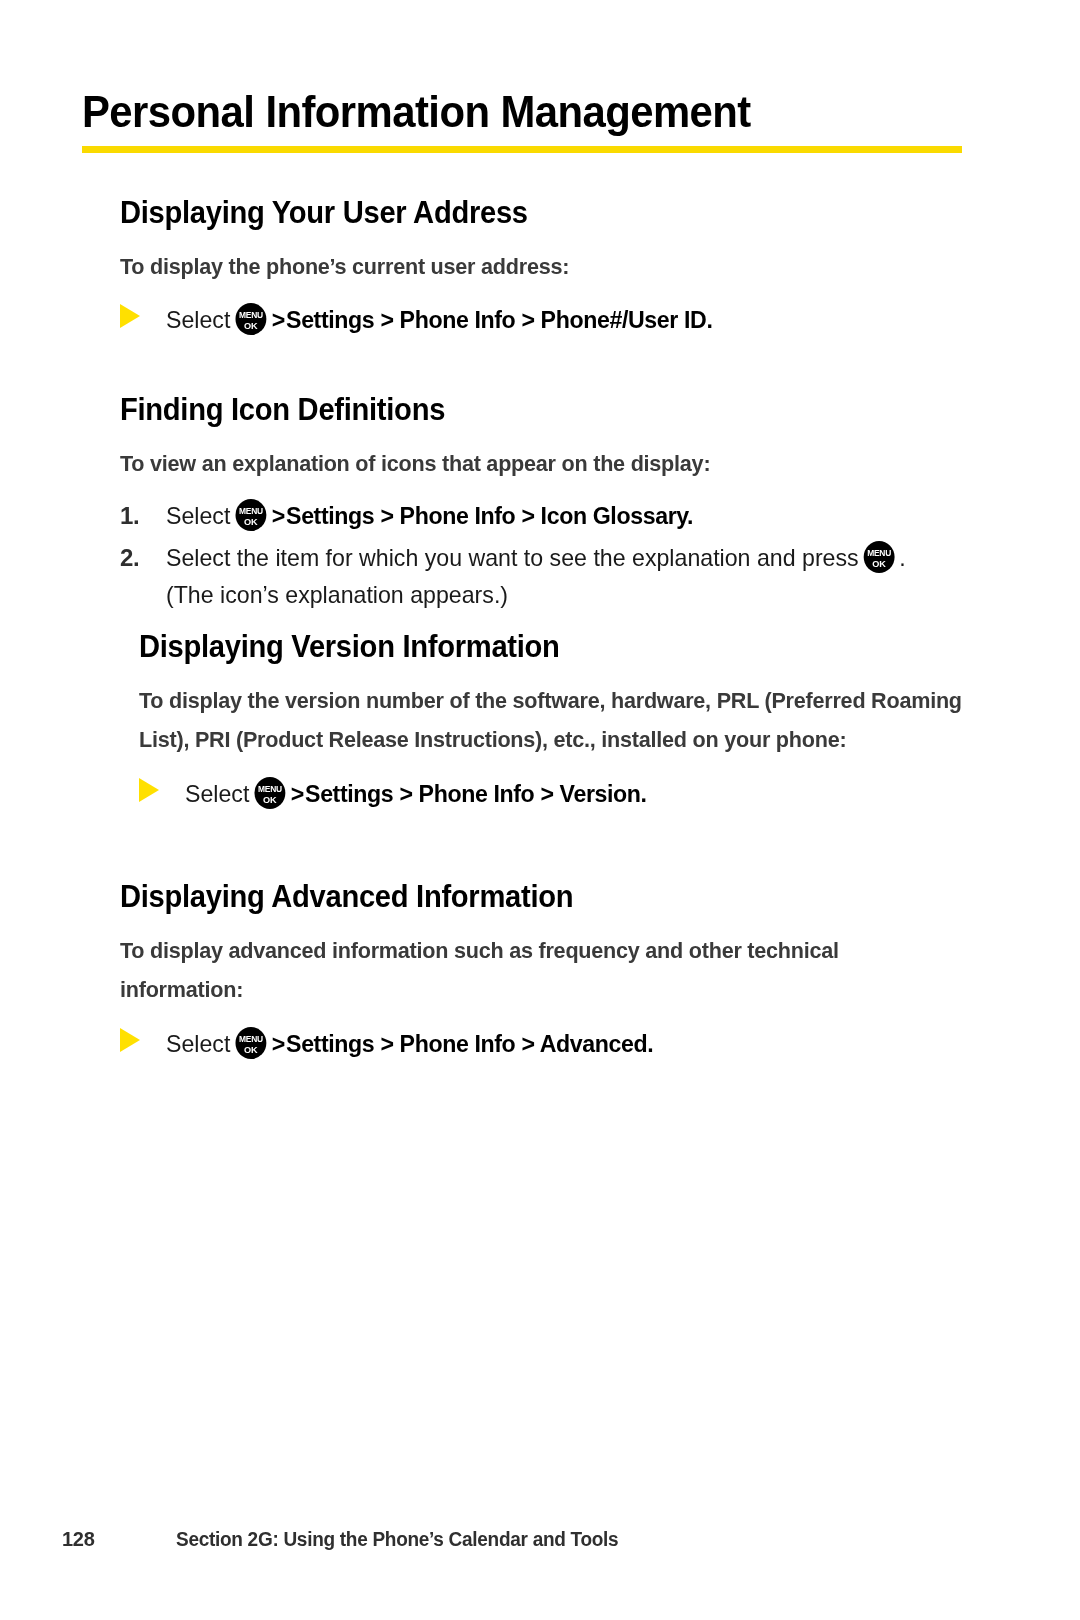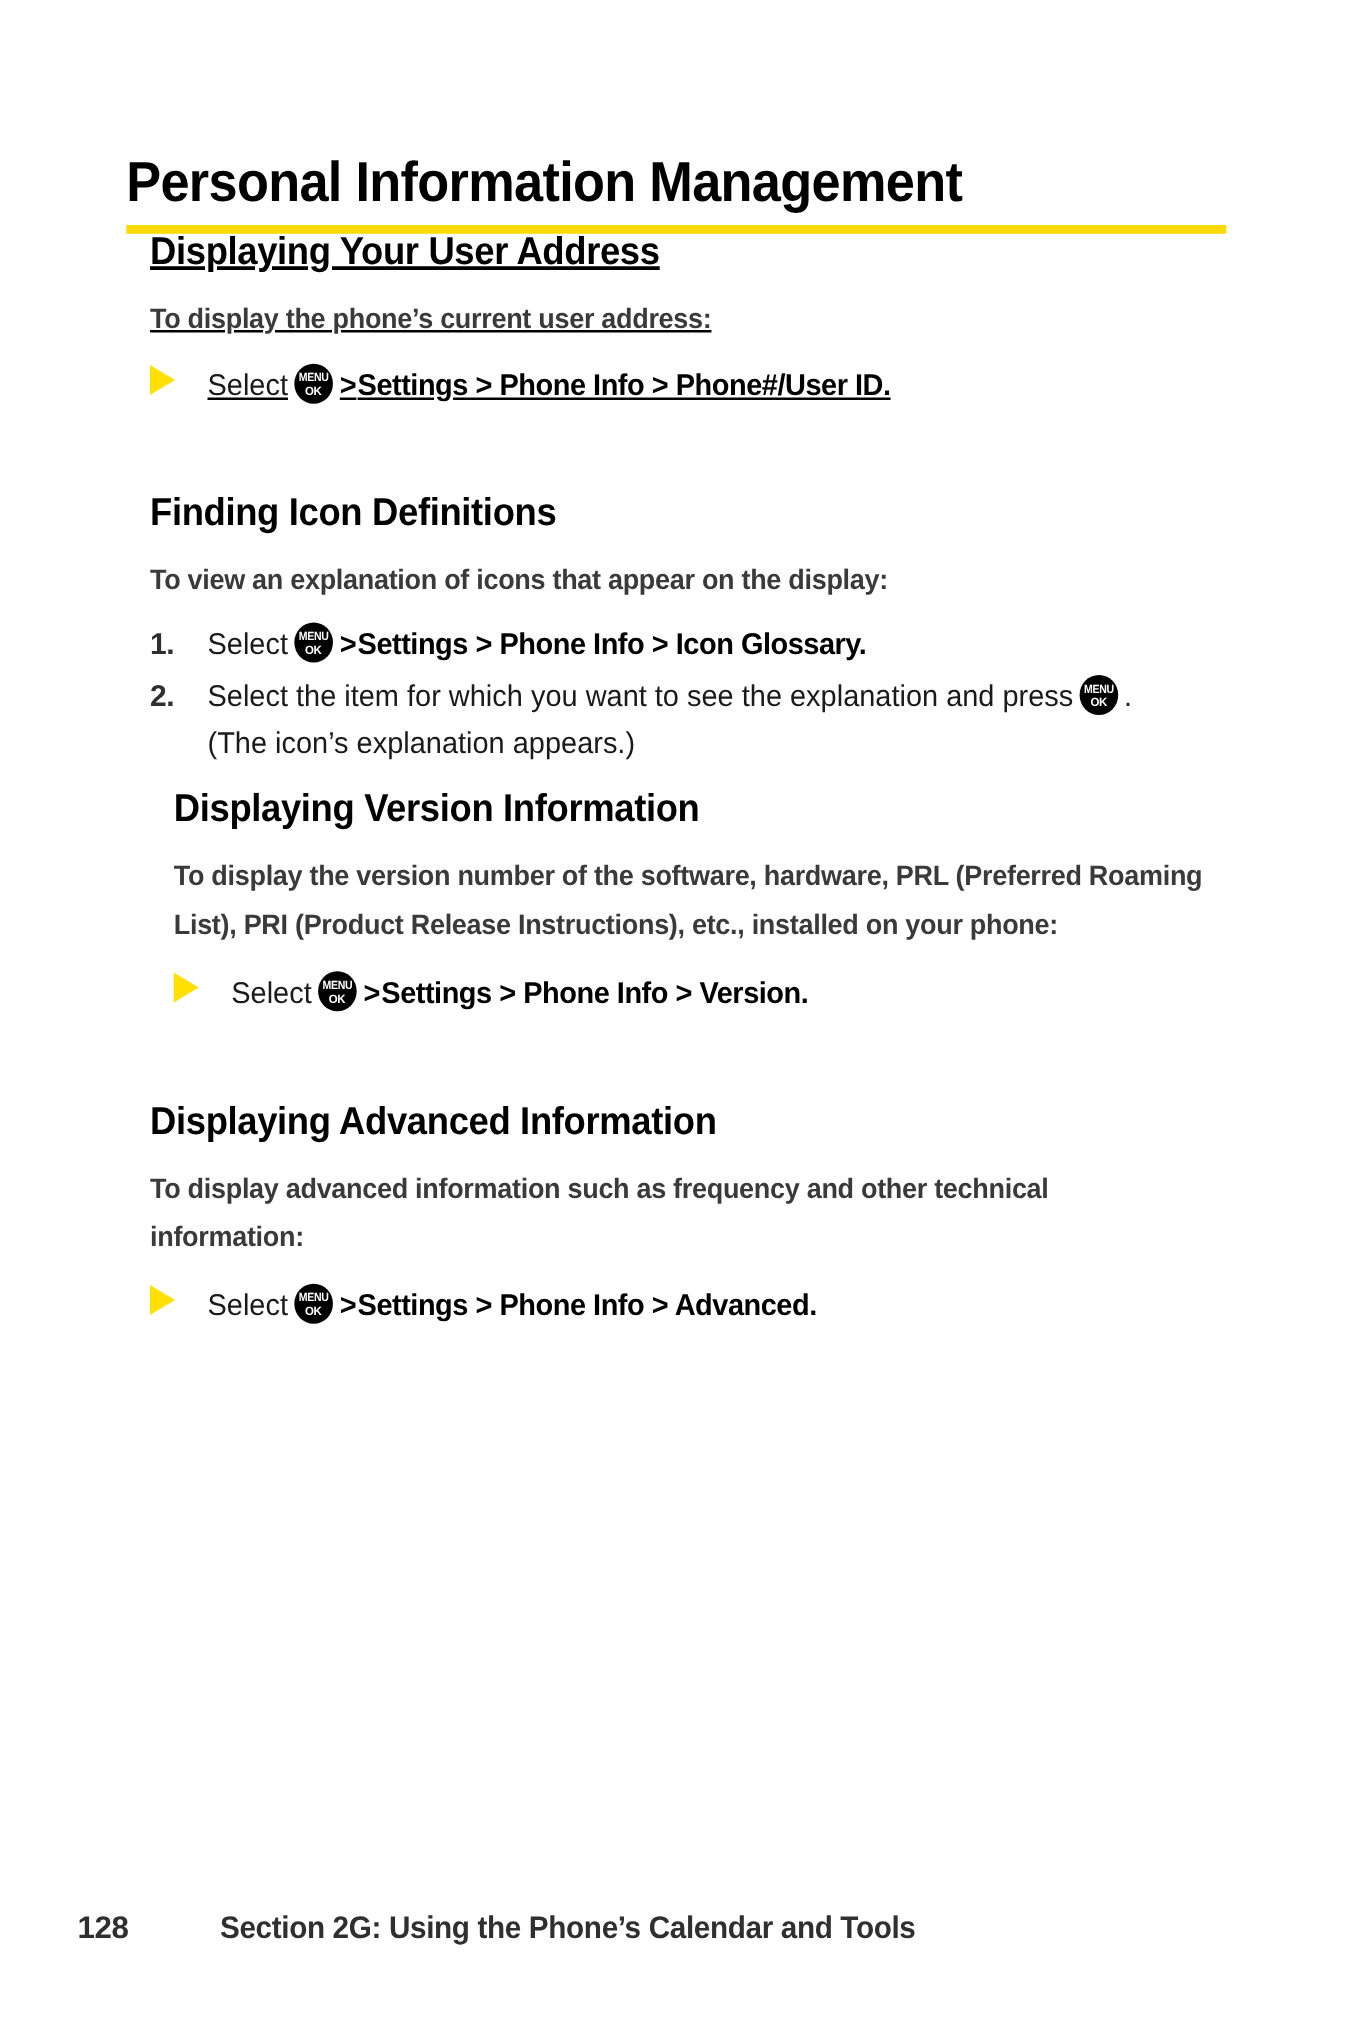--- a/index.html
+++ b/index.html
@@ -18,24 +18,23 @@
   .page {
     position: relative;
     width: 1080px;
     height: 1620px;
     box-sizing: border-box;
   }
 
   
   .page-title-block {
     position: absolute;
-    left: 101px;
+    left: 82px;
     top: 88px;
     width: 880px;
-    margin-top: 34px;
   }
   .page-title {
     font-size: 45px;
     font-weight: bold;
     color: #000000;
     letter-spacing: -0.6px;
     line-height: 1.05;
     white-space: nowrap;
     transform: scaleX(0.93);
     transform-origin: left center;
@@ -168,21 +167,21 @@
   }
 
   
   .footer {
     position: absolute;
     left: 62px;
     top: 1528px;
     width: 960px;
     display: flex;
     align-items: center;
-    font-size: 25px;
+    font-size: 20px;
     font-weight: bold;
     color: #2f2f2f;
     letter-spacing: -0.3px;
   }
   .footer-page {
     width: 114px;
     flex: 0 0 auto;
   }
   .footer-text {
     flex: 1 1 auto;
@@ -194,21 +193,21 @@
 </head>
 <body>
 
 <div class="page">
 
   <div class="page-title-block">
     <div class="page-title">Personal Information Management</div>
     <div class="title-rule"></div>
   </div>
 
-  <div class="section" style="top:184px;text-decoration:underline;">
+  <div class="section" style="top:196px;">
     <div class="section-heading">Displaying Your User Address</div>
     <div class="lead" style="margin-top:17px;">To display the phone’s current user address:</div>
 
     <div class="step" style="margin-top:14px;">
       <span class="bullet-marker">
           <span class="tri"></span>
         </span>
       <span class="step-body">
         <span class="word-reg">Select</span><span class="menukey"><span class="kt top">MENU</span><span class="kt bot">OK</span></span><span class="chev">&gt;</span><span class="path">Settings &gt; Phone Info &gt; Phone#/User ID</span><span class="path">.</span>
       </span>

